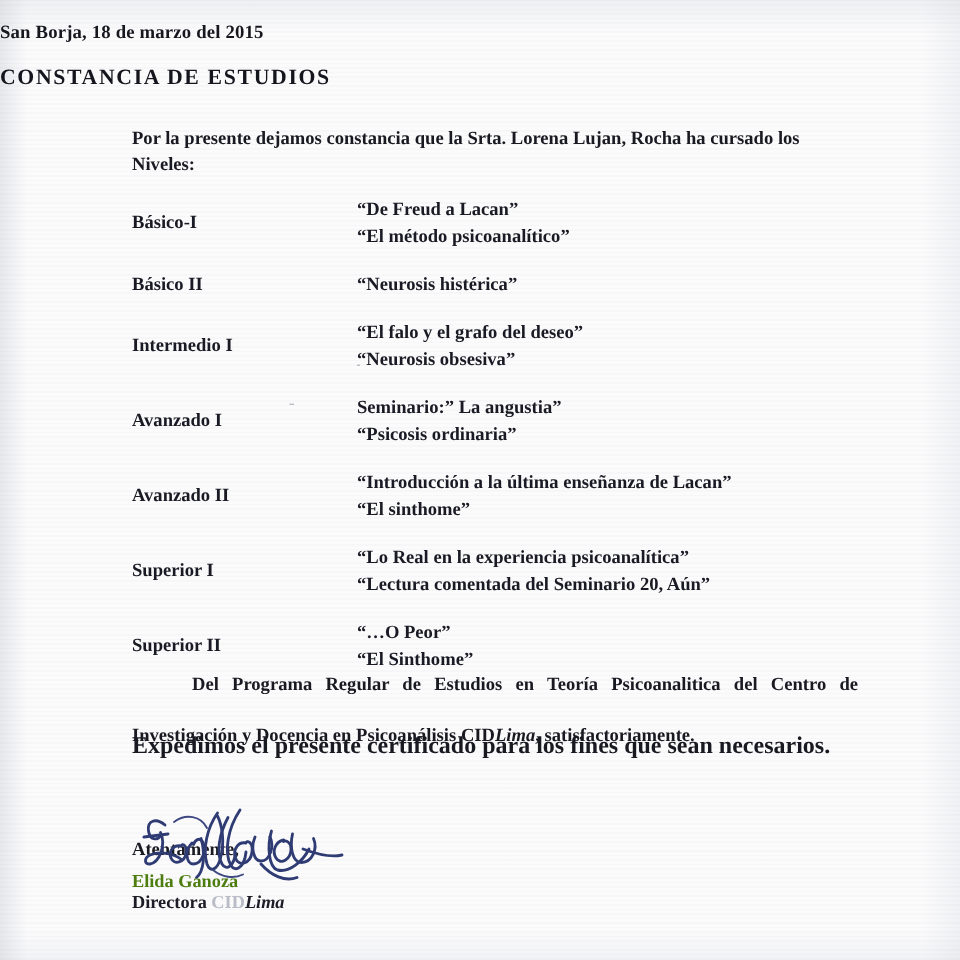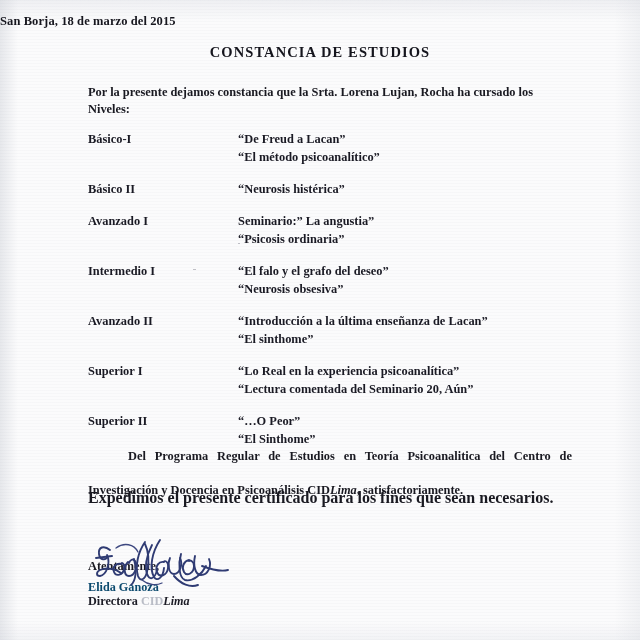--- a/index.html
+++ b/index.html
@@ -60,21 +60,21 @@
     letter-spacing: 0.1px;
     color: #17171f;
   }
 
   
   .doc-title {
     position: absolute;
     top: 44px;
     left: 0;
     right: 0;
-    text-align: center;
+    text-align: left;
     font-weight: bold;
     font-size: 14.5px;
     letter-spacing: 1.1px;
     color: #15151d;
   }
 
   
   .intro {
     position: absolute;
     top: 84px;
@@ -91,21 +91,21 @@
 
   
   .levels {
     position: absolute;
     top: 130px;
     left: 88px;
     width: 490px;
   }
   .level-row {
     display: flex;
-    align-items: flex-start;
+    align-items: center;
     margin-bottom: 14px;
   }
   .level-label {
     width: 150px;
     flex: 0 0 150px;
     font-weight: bold;
     font-size: 12.4px;
     line-height: 18px;
     color: #1a1a24;
   }
@@ -177,21 +177,21 @@
     height: 52px;
     pointer-events: none;
   }
   .signer-name {
     position: absolute;
     top: 44px;
     left: 0;
     font-weight: bold;
     font-size: 12.2px;
     line-height: 15px;
-    color: #0c4a6e;
+    color: #4d7c0f;
     white-space: nowrap;
   }
   .signer-role {
     position: absolute;
     top: 58px;
     left: 0;
     font-weight: bold;
     font-size: 12.2px;
     line-height: 15px;
     color: #1c1c26;
@@ -235,32 +235,32 @@
     </div>
 
     <div class="level-row">
       <div class="level-label">Básico II</div>
       <div class="level-courses">
         <span class="course-line">“Neurosis histérica”</span>
       </div>
     </div>
 
     <div class="level-row">
+      <div class="level-label">Intermedio I</div>
+      <div class="level-courses">
+        <span class="course-line">“El falo y el grafo del deseo”</span>
+        <span class="course-line">“Neurosis obsesiva”</span>
+      </div>
+    </div>
+
+    <div class="level-row">
       <div class="level-label">Avanzado I</div>
       <div class="level-courses">
         <span class="course-line">Seminario:” La angustia”</span>
         <span class="course-line">“Psicosis ordinaria”</span>
-      </div>
-    </div>
-
-    <div class="level-row">
-      <div class="level-label">Intermedio I</div>
-      <div class="level-courses">
-        <span class="course-line">“El falo y el grafo del deseo”</span>
-        <span class="course-line">“Neurosis obsesiva”</span>
       </div>
     </div>
 
     <div class="level-row">
       <div class="level-label">Avanzado II</div>
       <div class="level-courses">
         <span class="course-line">“Introducción a la última enseñanza de Lacan”</span>
         <span class="course-line">“El sinthome”</span>
       </div>
     </div>

